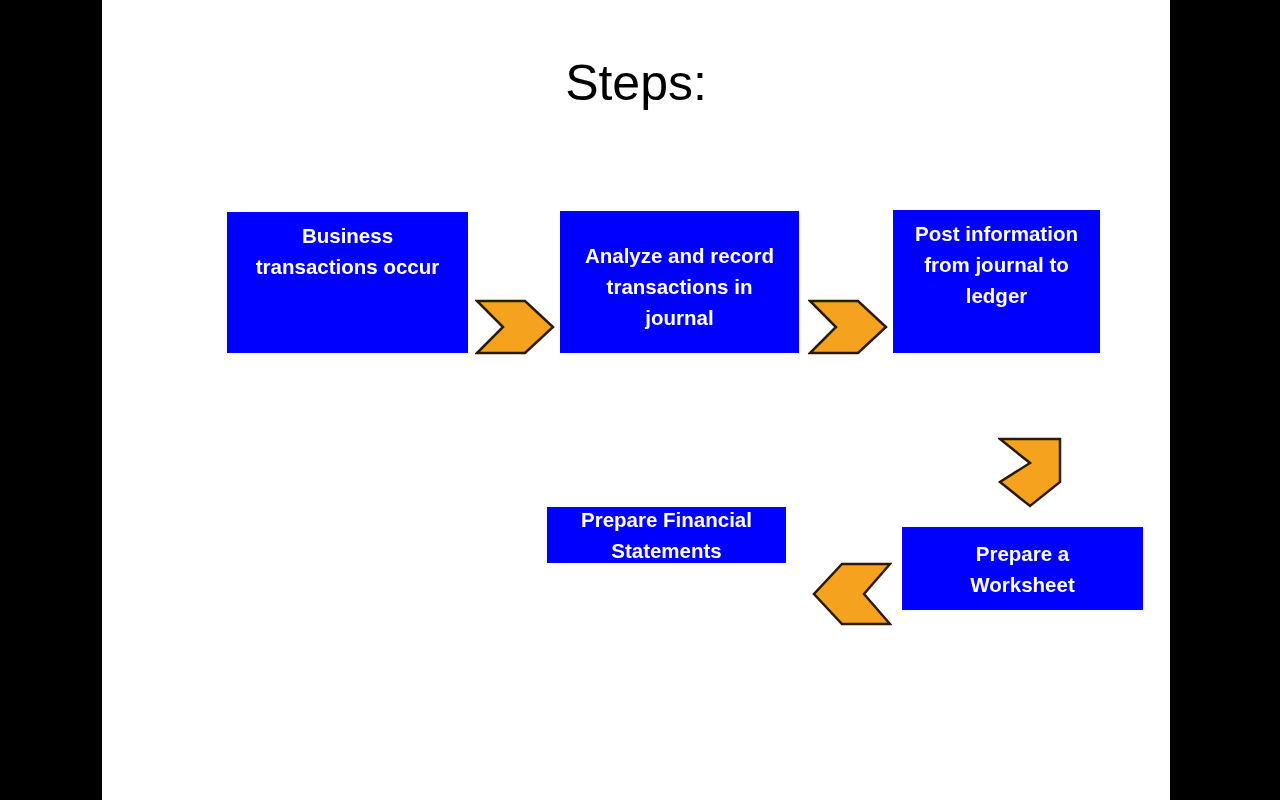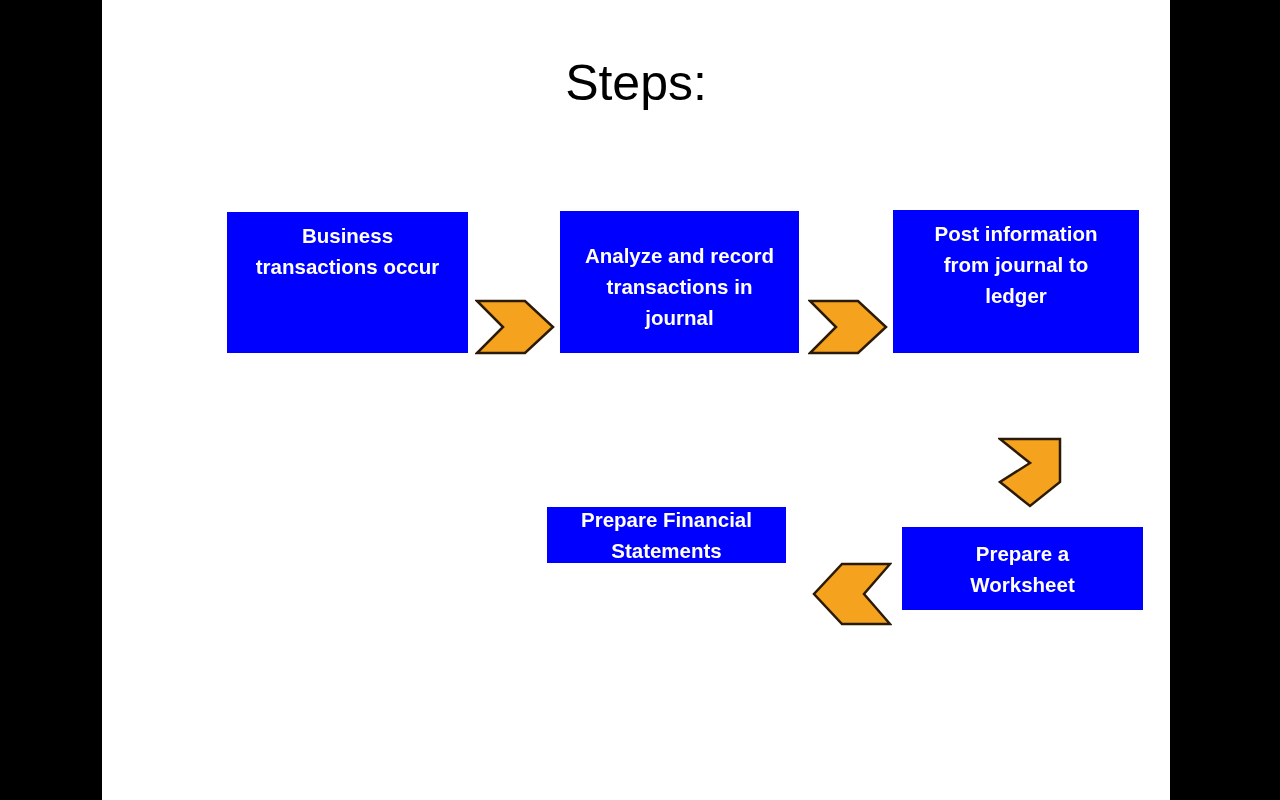--- a/index.html
+++ b/index.html
@@ -69,21 +69,21 @@
     white-space: pre-line;
   }
   .process-box.center-vert {
     align-items: center;
     padding-top: 0;
   }
 
   
   #box-business       { left: 125px; top: 212px; width: 241px; height: 141px; }
   #box-analyze        { left: 458px; top: 211px; width: 239px; height: 142px; align-items: center; }
-  #box-post           { left: 791px; top: 210px; width: 246px; height: 143px; }
+  #box-post           { left: 791px; top: 210px; width: 207px; height: 143px; }
   #box-worksheet      { left: 800px; top: 527px; width: 241px; height: 83px; }
   #box-statements     { left: 445px; top: 507px; width: 239px; height: 56px; align-items: center; }
 
   
   .arrow {
     position: absolute;
   }
   .arrow svg { display: block; }
 
   #arrow-1 { left: 373px; top: 299px; width: 80px; height: 56px; }

